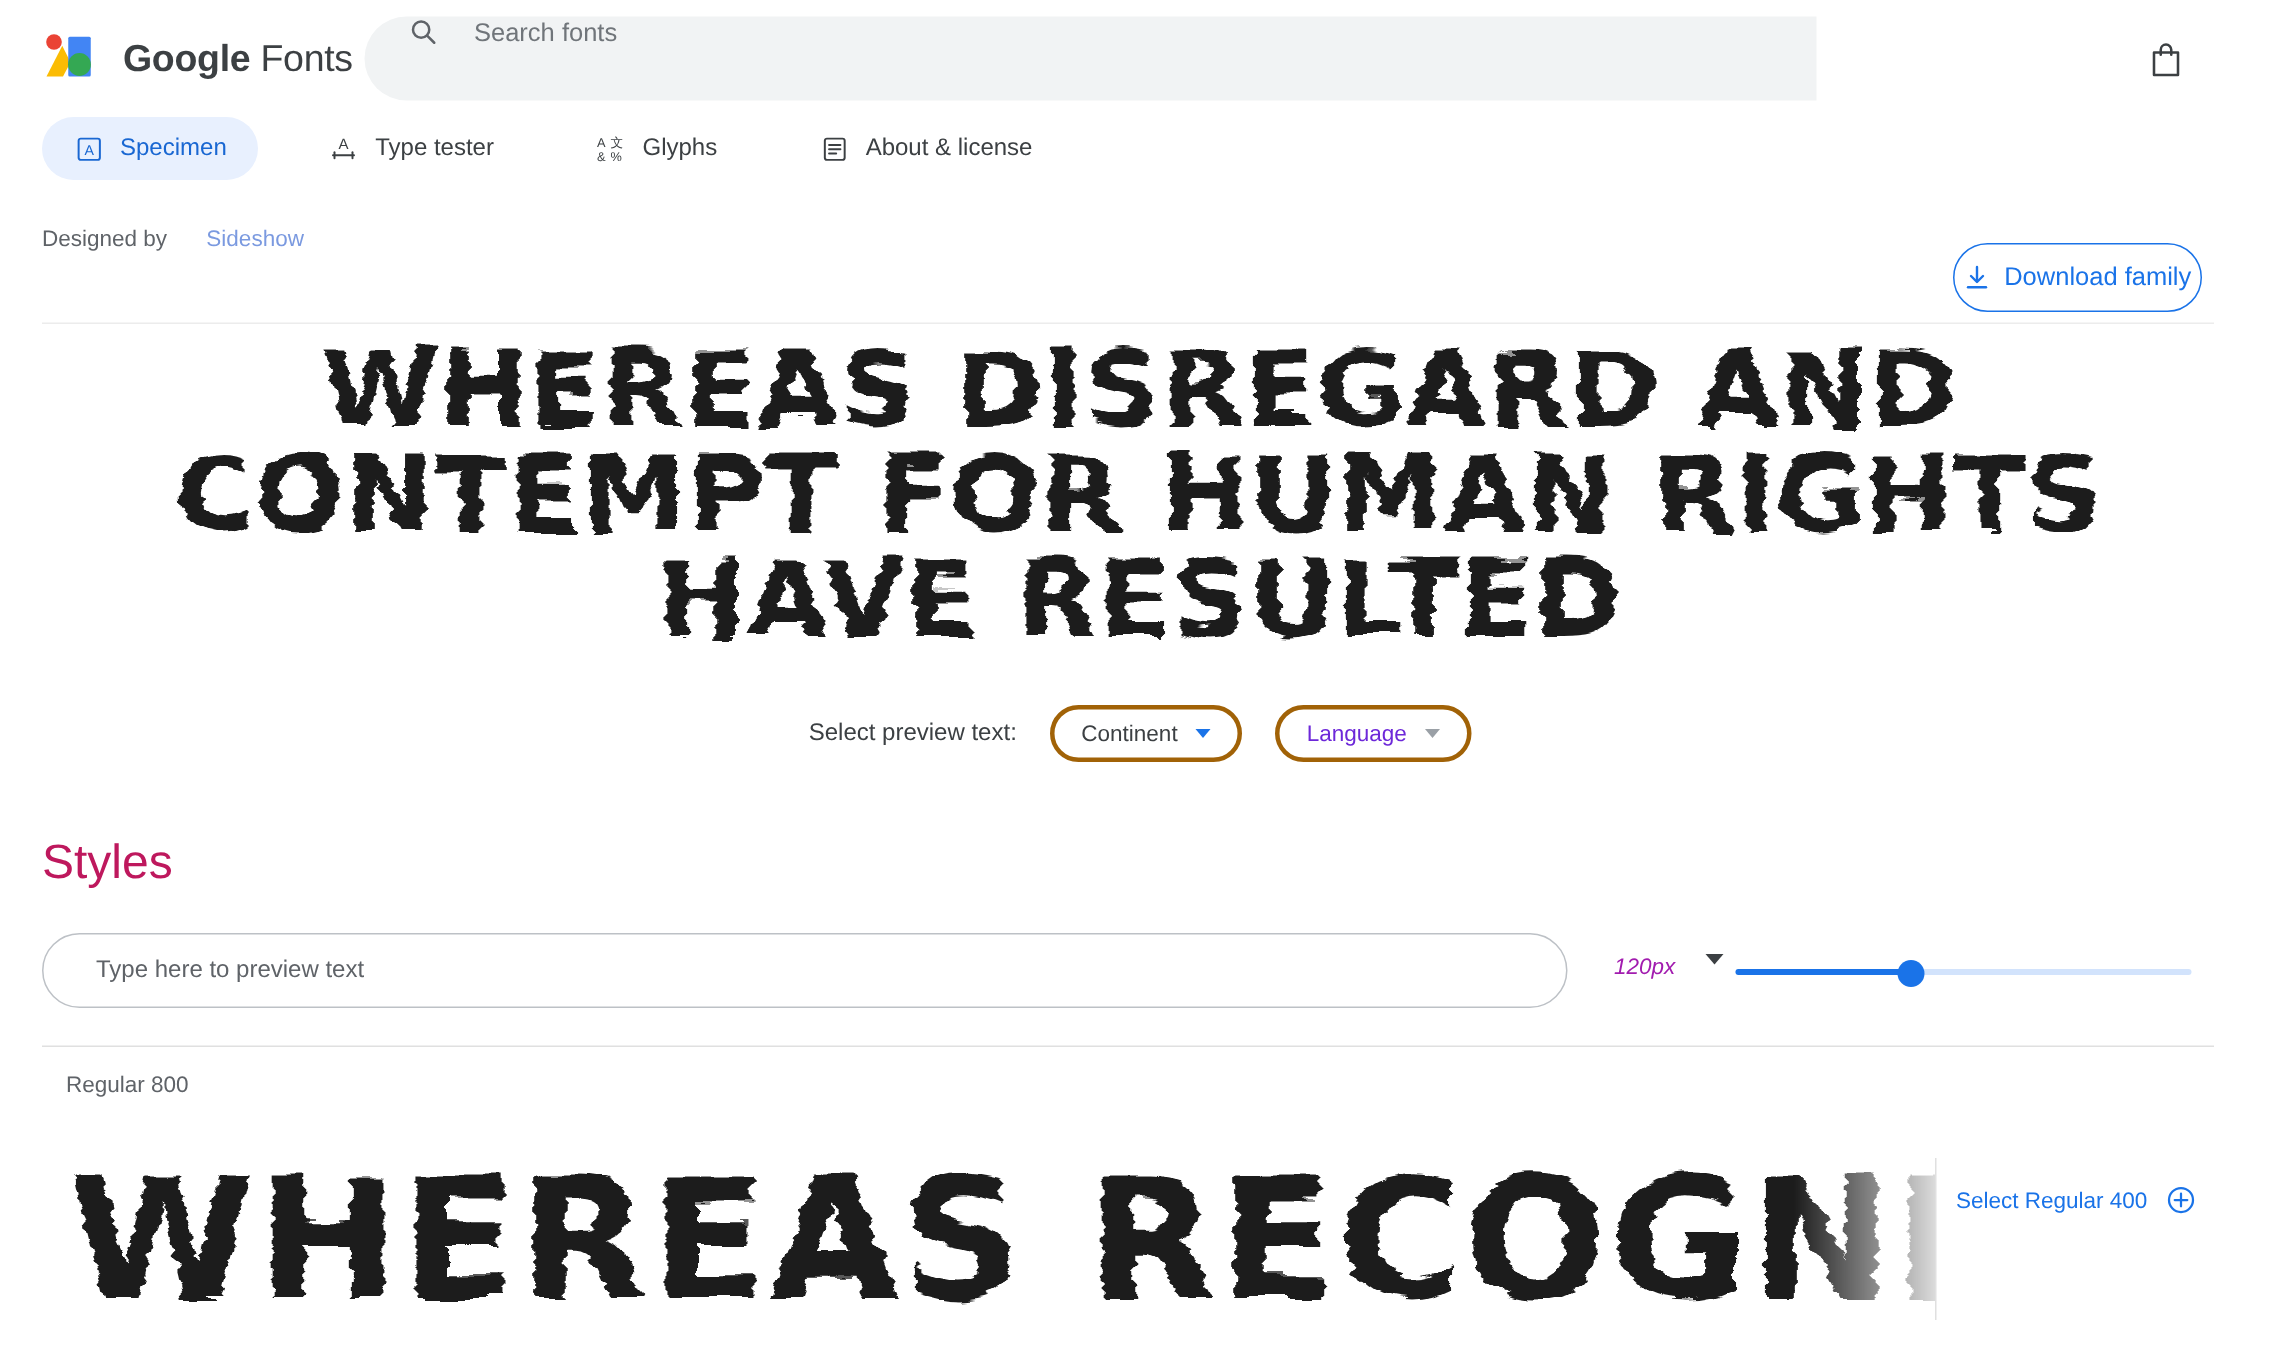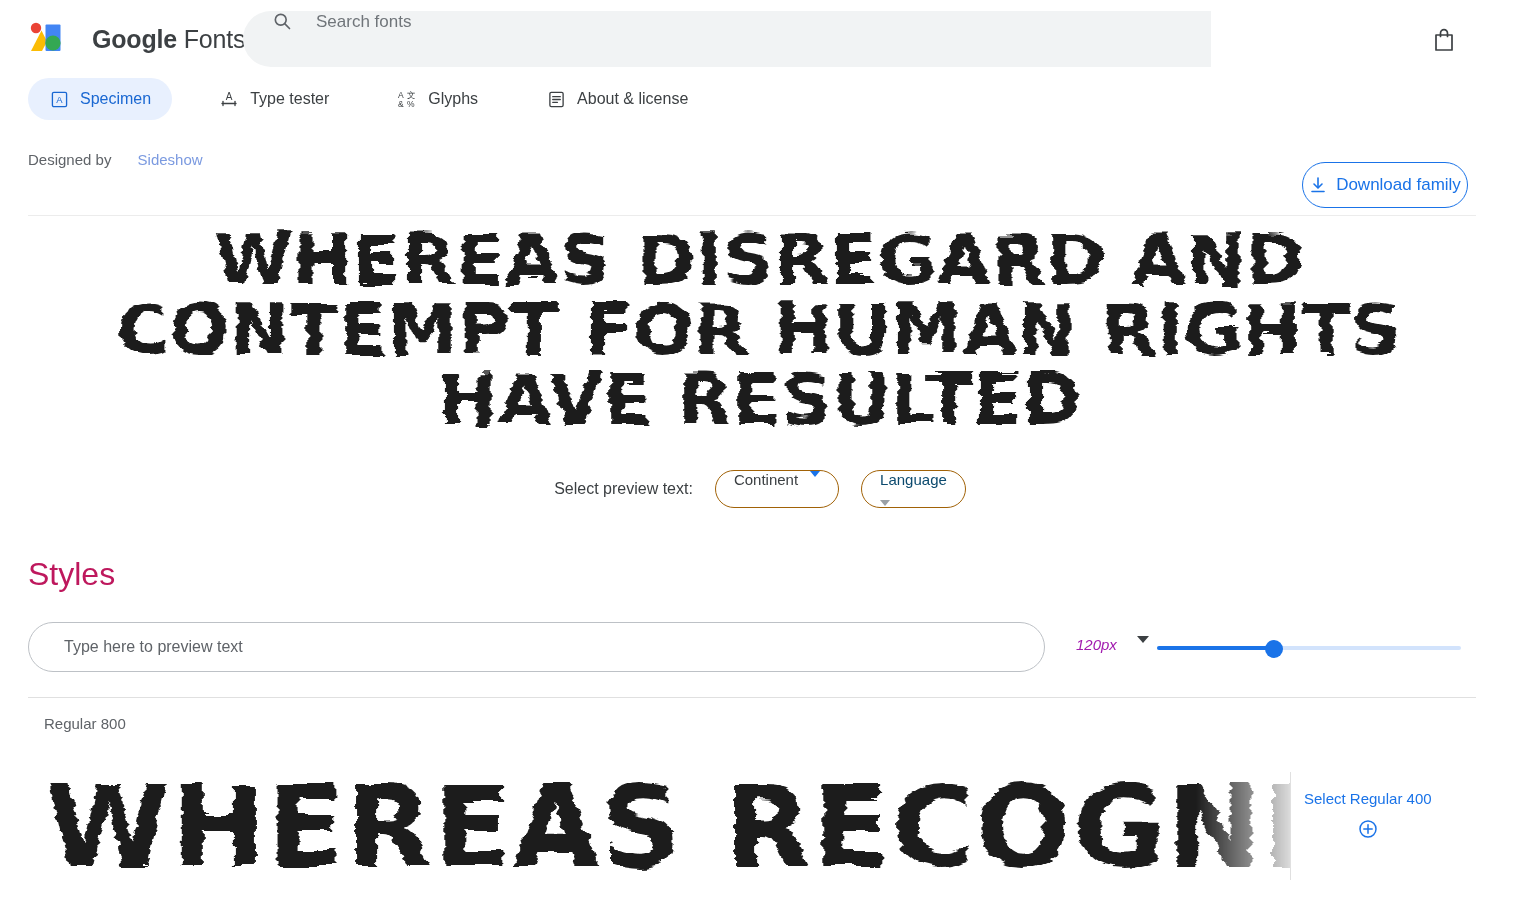--- a/index.html
+++ b/index.html
@@ -11,21 +11,21 @@
     overflow: hidden;
   }
   body { position: relative; }
 
   
   .header {
     position: absolute; left: 0; top: 0; width: 1520px; height: 78px;
     display: flex; align-items: center;
   }
   .logo-wrap {
-    display: flex; align-items: center; gap: 24px;
+    display: flex; align-items: center; gap: 14px;
     margin-left: 28px;
   }
   .gf-logo { width: 40px; height: 36px; display: block; }
   .logo-text {
     font-size: 25px; color: #3c4043; letter-spacing: -0.2px; white-space: nowrap;
   }
   .logo-text .bold { font-weight: bold; }
 
   .searchbar {
     position: absolute; left: 243px; top: 11px;
@@ -112,26 +112,26 @@
   }
 
   
   .preview-select {
     position: absolute; left: 0; top: 470px; width: 1520px;
     display: flex; align-items: center; justify-content: center; gap: 22px;
   }
   .preview-label { font-size: 16px; color: #3c4043; }
   .pill {
     height: 38px; padding: 0 18px; border-radius: 19px;
-    border: 1px solid #a16207; background: #fff;
-    display: flex; align-items: flex-start; gap: 12px;
+    border: 3px solid #a16207; background: #fff;
+    display: flex; align-items: center; gap: 12px;
     font-size: 15px; color: #3c4043; cursor: pointer;
     font-family: "Liberation Sans", sans-serif;
   }
-  .pill.disabled { color: #0c4a6e; cursor: default; flex-direction: column; }
+  .pill.disabled { color: #6d28d9; cursor: default; }
   .caret-blue {
     width: 0; height: 0;
     border-left: 5px solid transparent; border-right: 5px solid transparent;
     border-top: 6px solid #1a73e8;
   }
   .caret-grey {
     width: 0; height: 0;
     border-left: 5px solid transparent; border-right: 5px solid transparent;
     border-top: 6px solid #9aa0a6;
   }
@@ -204,21 +204,21 @@
   }
   .style-vdivider {
     position: absolute; left: 1290px; top: 772px; width: 1px; height: 108px;
     background: #e0e0e0;
   }
   .select-style-btn {
     position: absolute; left: 1304px; top: 790px;
     display: flex; align-items: center; gap: 12px;
     font-size: 15px; color: #1a73e8; cursor: pointer;
     background: none; border: none; padding: 0;
-    font-family: "Liberation Sans", sans-serif; white-space: nowrap; flex-direction: column;
+    font-family: "Liberation Sans", sans-serif; white-space: nowrap;
   }
   .svg-defs { position: absolute; width: 0; height: 0; overflow: hidden; }
 </style>
 </head>
 <body>
 
 <svg class="svg-defs" aria-hidden="true">
   <defs>
     <filter id="creepyFilter" x="-10%" y="-10%" width="120%" height="130%">
       <feTurbulence type="fractalNoise" baseFrequency="0.022 0.12" numOctaves="3" seed="7" result="noise"></feTurbulence>

